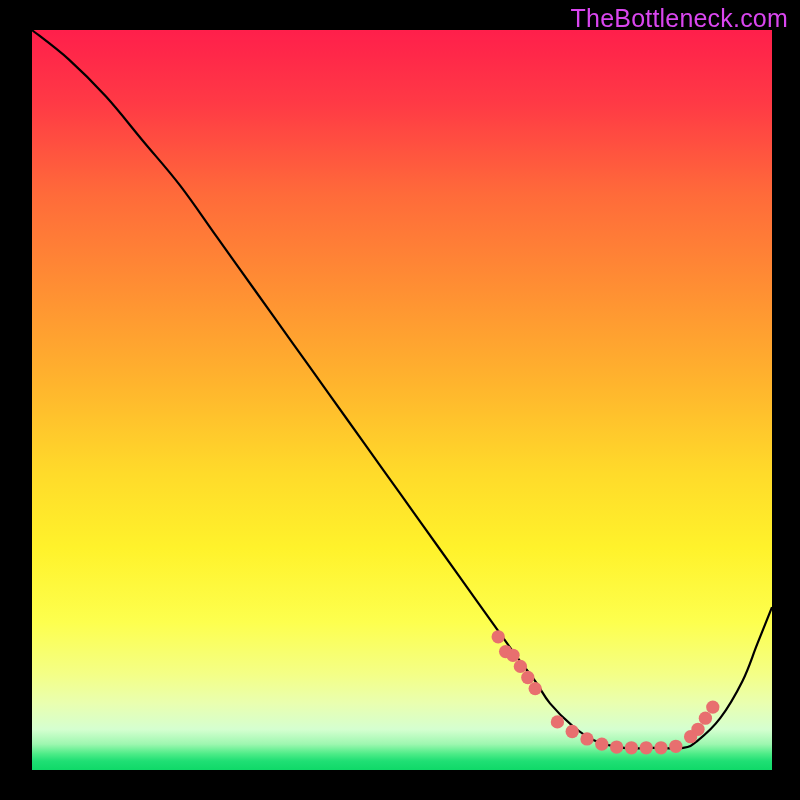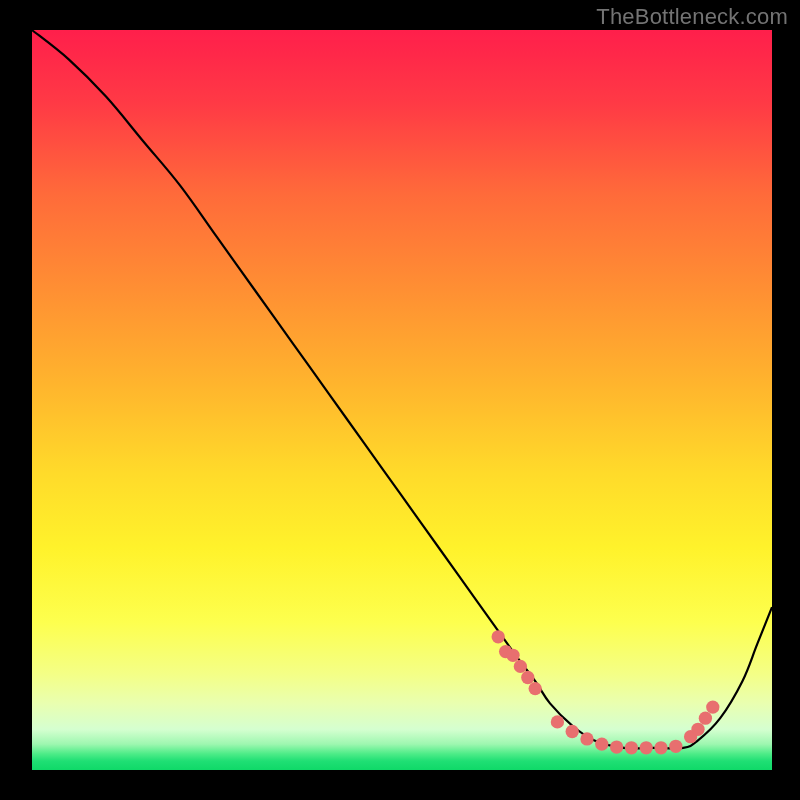--- a/index.html
+++ b/index.html
@@ -19,23 +19,23 @@
   svg {
     position: absolute;
     top: 0;
     left: 0;
   }
   .watermark {
     position: absolute;
     top: 4px;
     right: 12px;
     font-family: Arial, Helvetica, sans-serif;
-    font-size: 22px;
+    font-size: 25px;
     font-weight: 400;
-    color: #737373;
+    color: #d946ef;
     letter-spacing: 0.2px;
   }
 </style>
 </head>
 <body>
 
 <div class="stage">
   <svg id="svg-root" width="800" height="800" viewBox="0 0 800 800">
     <defs>
       <linearGradient id="bg-grad" x1="0" y1="0" x2="0" y2="1">

